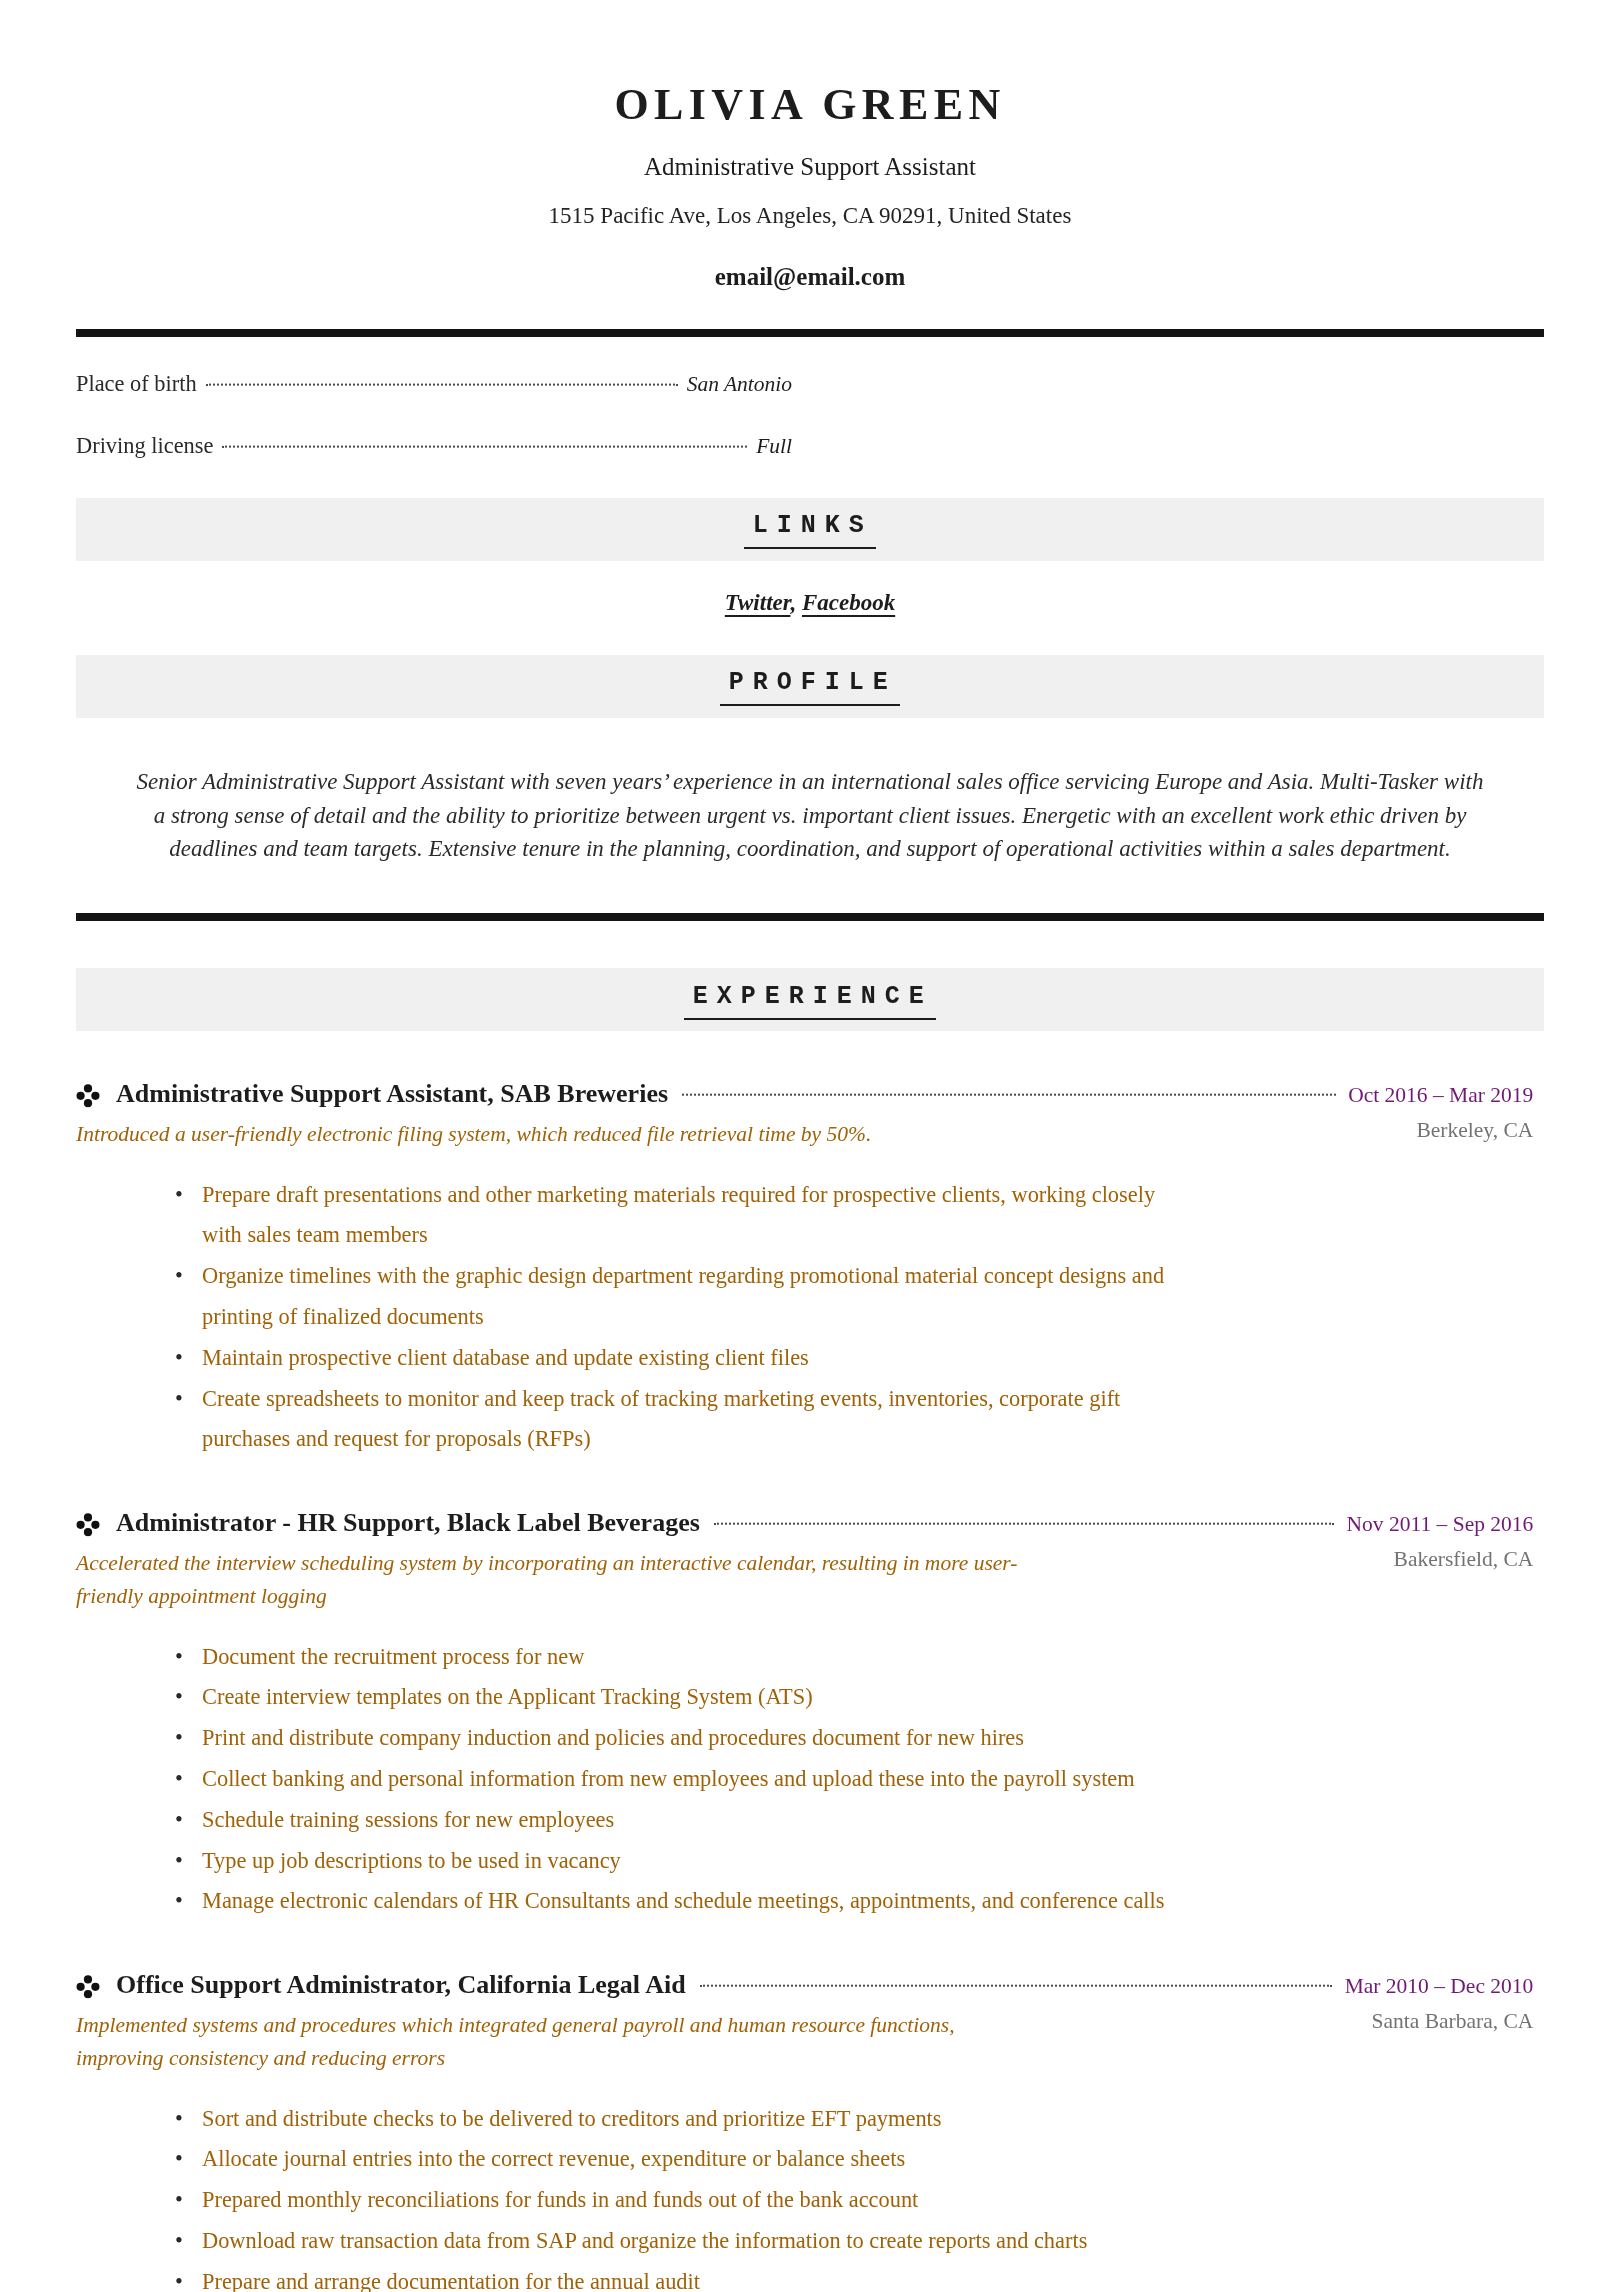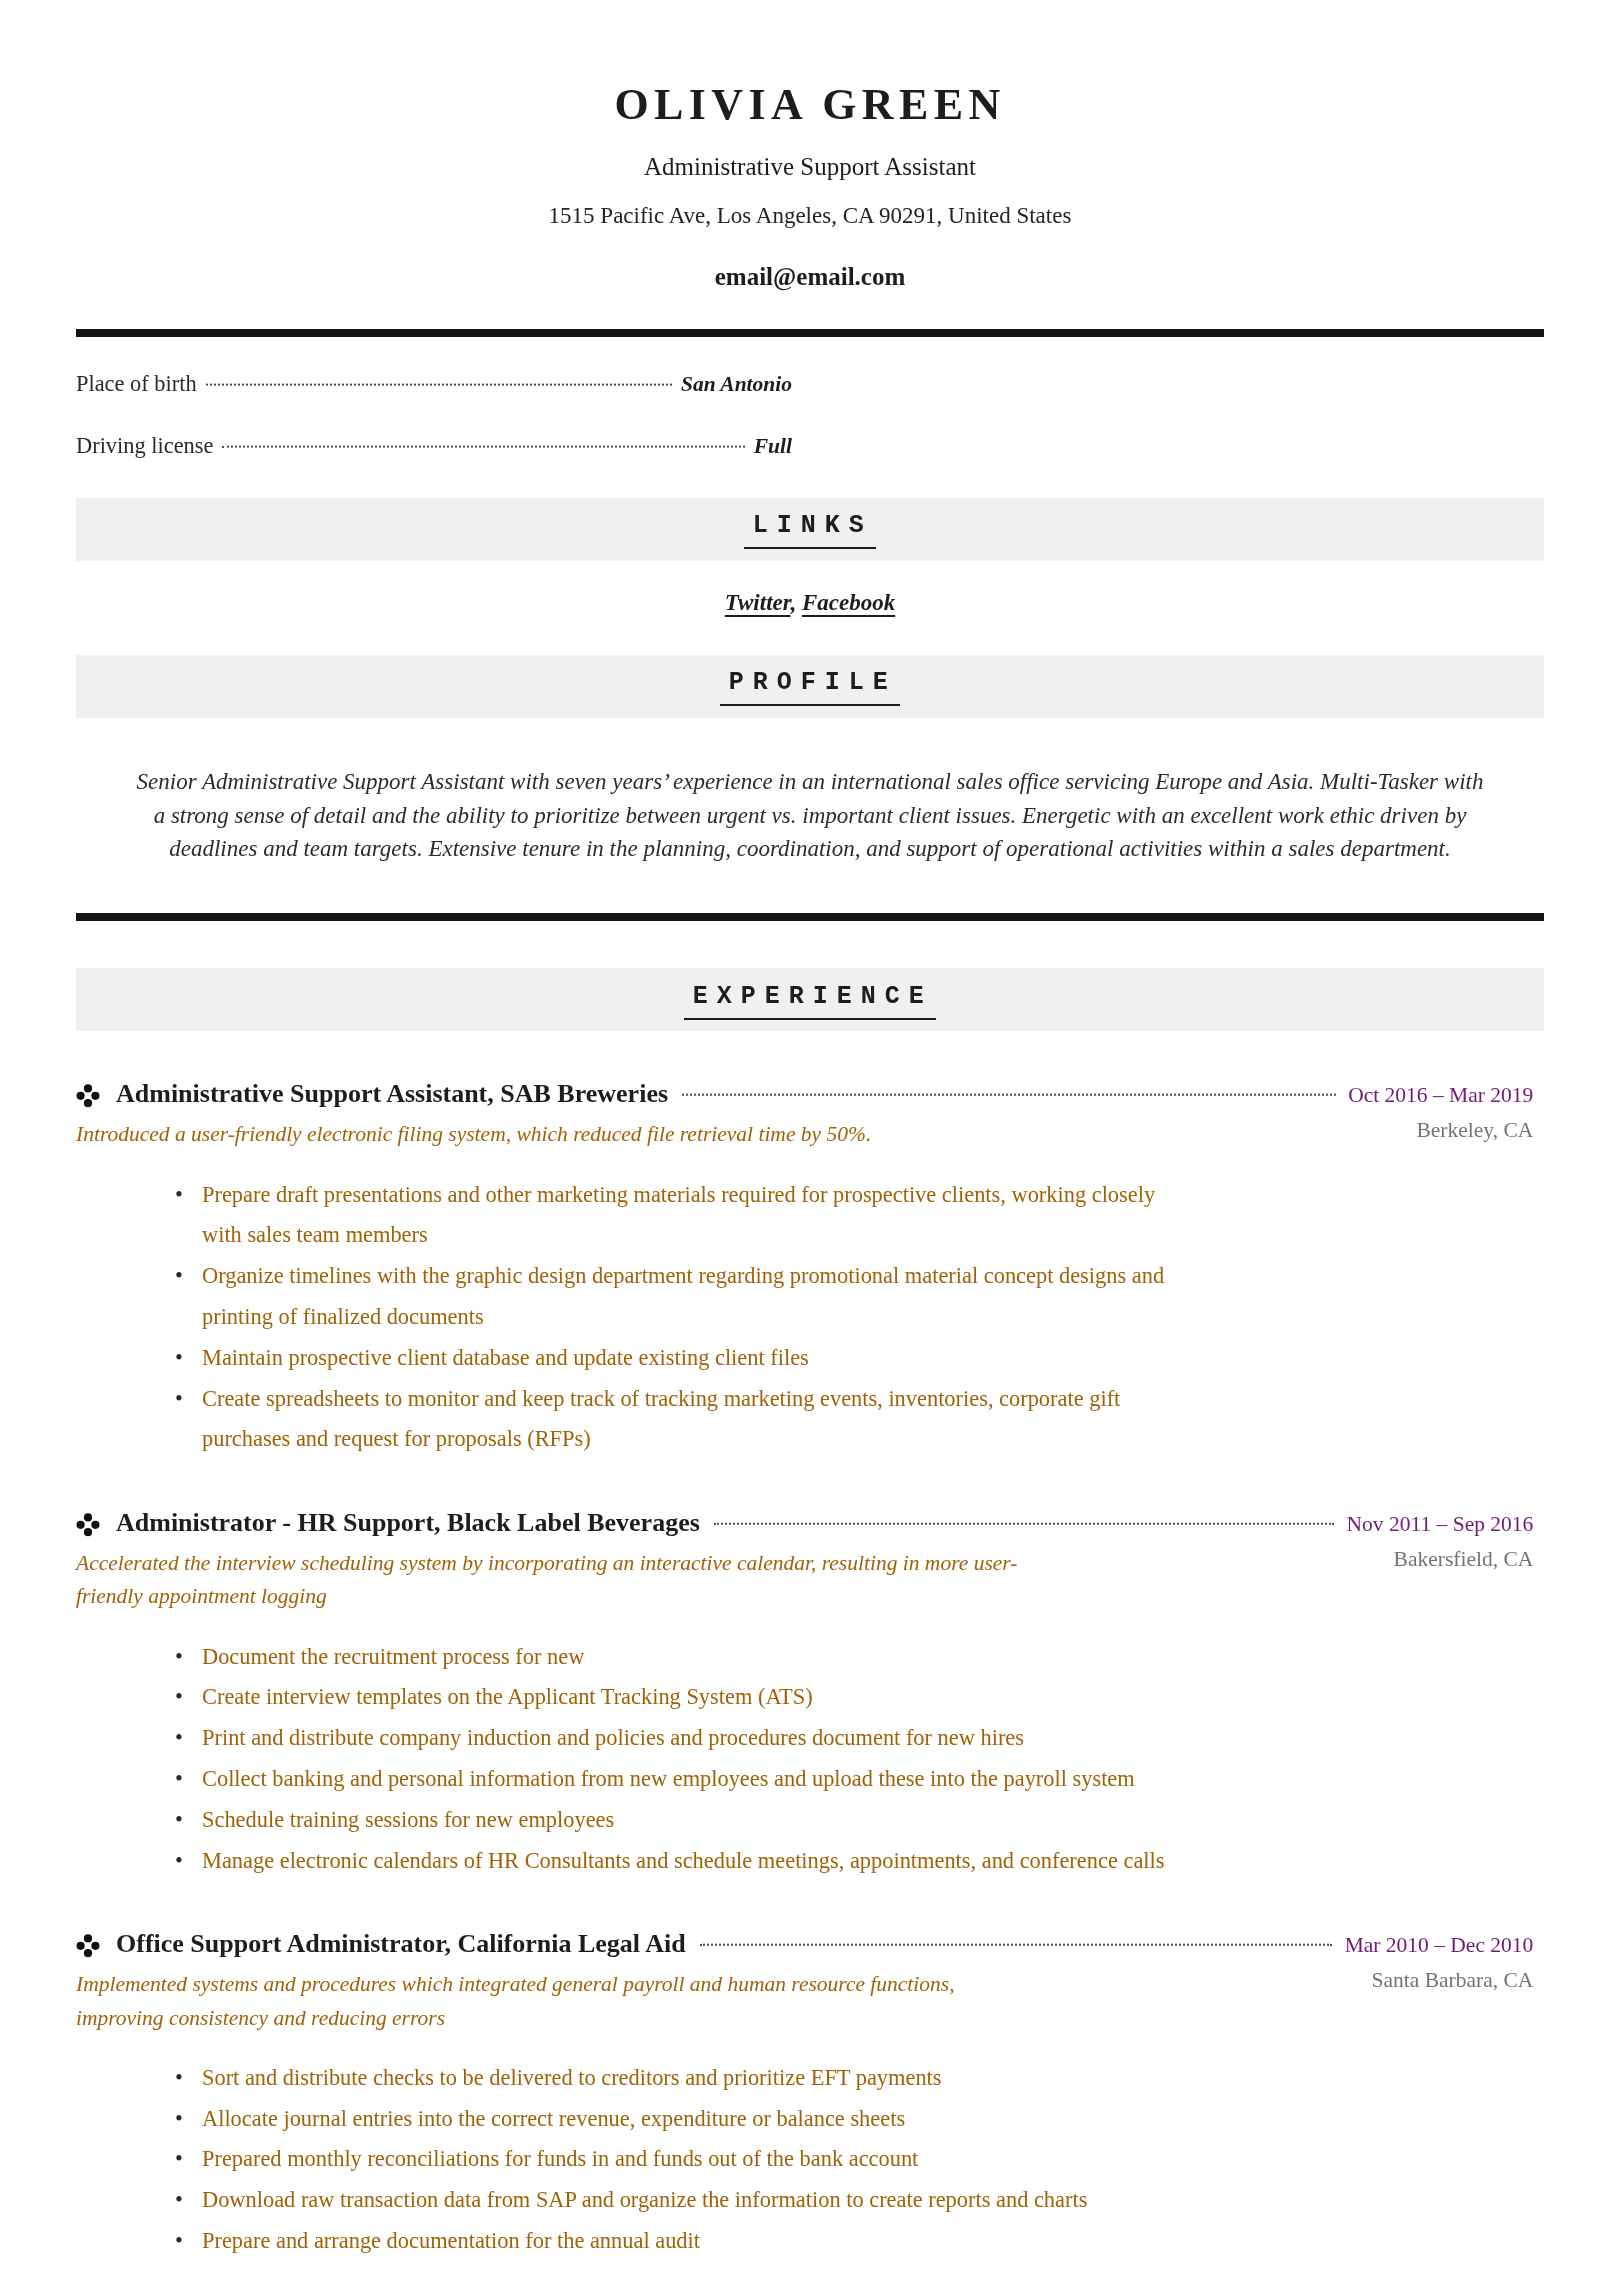--- a/index.html
+++ b/index.html
@@ -67,21 +67,21 @@
   .field-label { white-space: nowrap; color: #2a2a2a; }
   .leader {
     flex: 1 1 auto;
     min-width: 21.5px;
     border-bottom: 2.7px dotted #4a4a4a;
     margin: 0 9px;
     transform: translateY(-5.4px);
   }
   .field-value {
     white-space: nowrap;
-    font-weight: 700;
+    font-weight: 400;
     font-style: italic;
     font-size: 21.5px;
     color: #1d1d1d;
   }
 
   
   .banner {
     background: #f0f0f0;
     text-align: center;
     padding: 13.4px 0 11.6px 0;
@@ -298,20 +298,21 @@
       <div class="job-sub">
         <p class="job-summary">Accelerated the interview scheduling system by incorporating an interactive calendar, resulting in more user-friendly appointment logging</p>
         <span class="job-location">Bakersfield, CA</span>
       </div>
       <ul class="job-bullets">
         <li>Document the recruitment process for new</li>
         <li>Create interview templates on the Applicant Tracking System (ATS)</li>
         <li>Print and distribute company induction and policies and procedures document for new hires</li>
         <li>Collect banking and personal information from new employees and upload these into the payroll system</li>
         <li>Schedule training sessions for new employees</li>
+        <li>Type up job descriptions to be used in vacancy</li>
         <li>Manage electronic calendars of HR Consultants and schedule meetings, appointments, and conference calls</li>
       </ul>
     </article>
 
     <article class="job">
       <div class="job-head">
         <span class="job-marker">
           <svg viewBox="0 0 24 24">
               <g fill="#111111">
                 <circle cx="12" cy="4.6" r="4.1"></circle>

